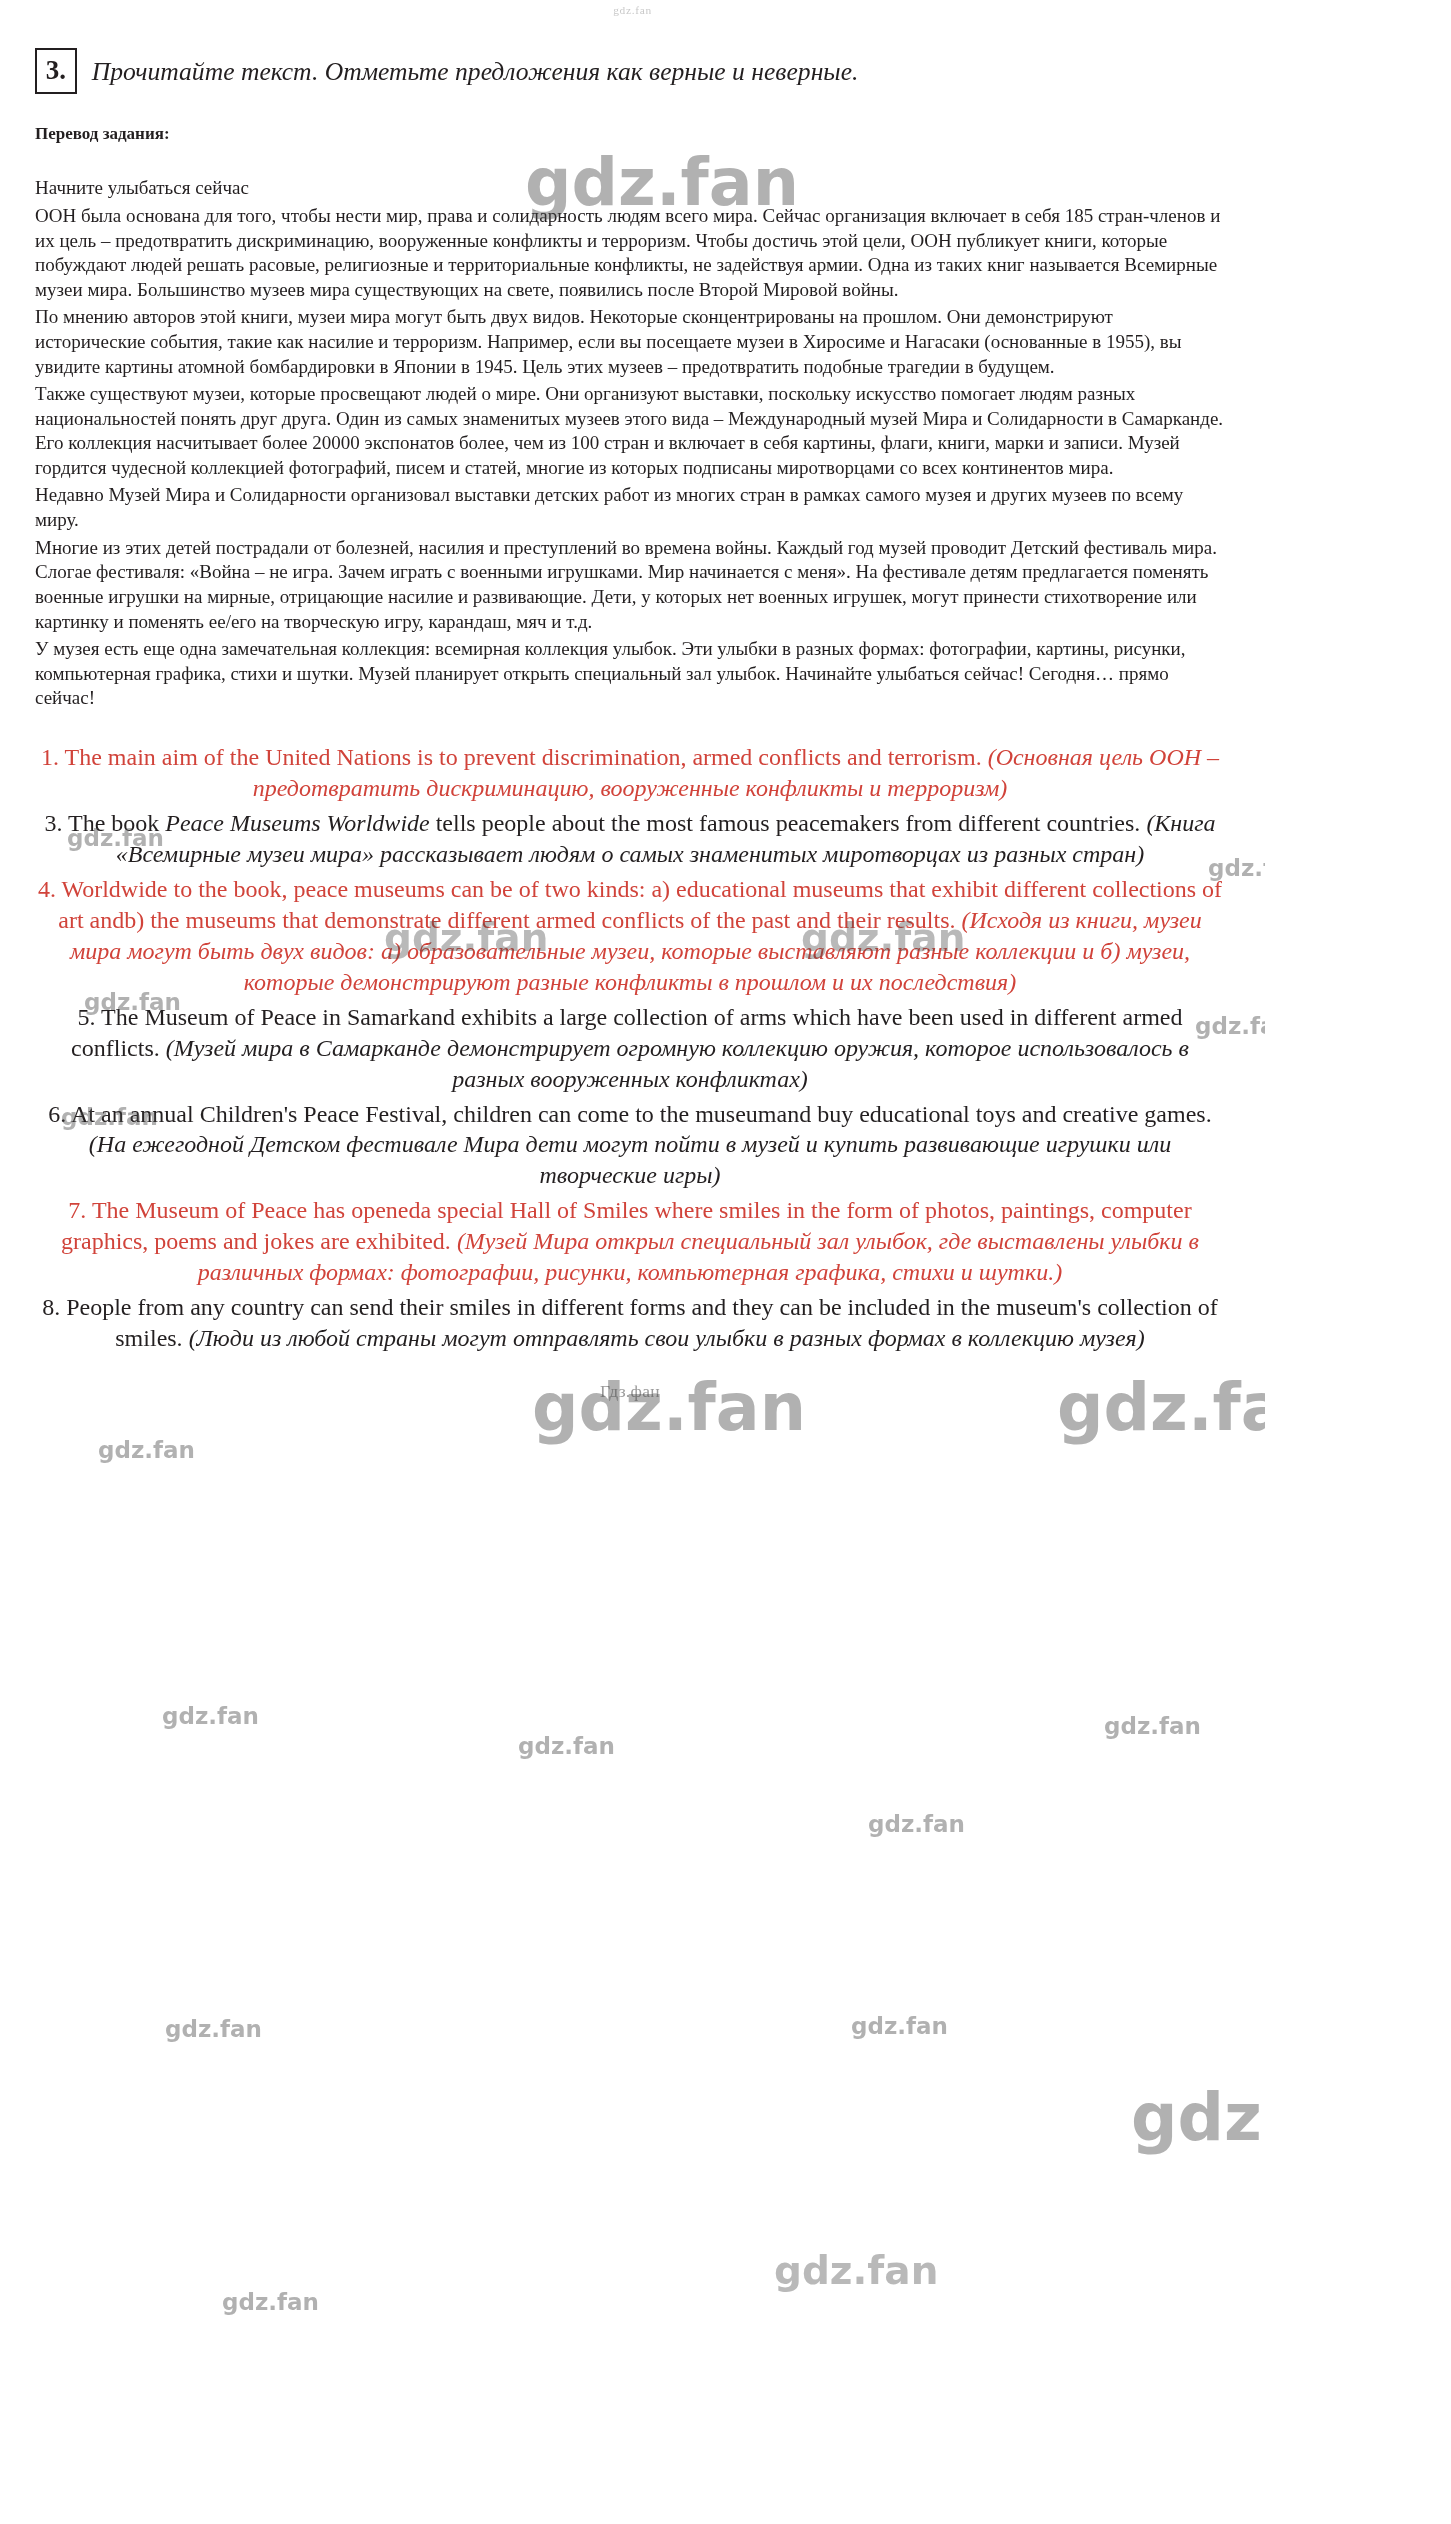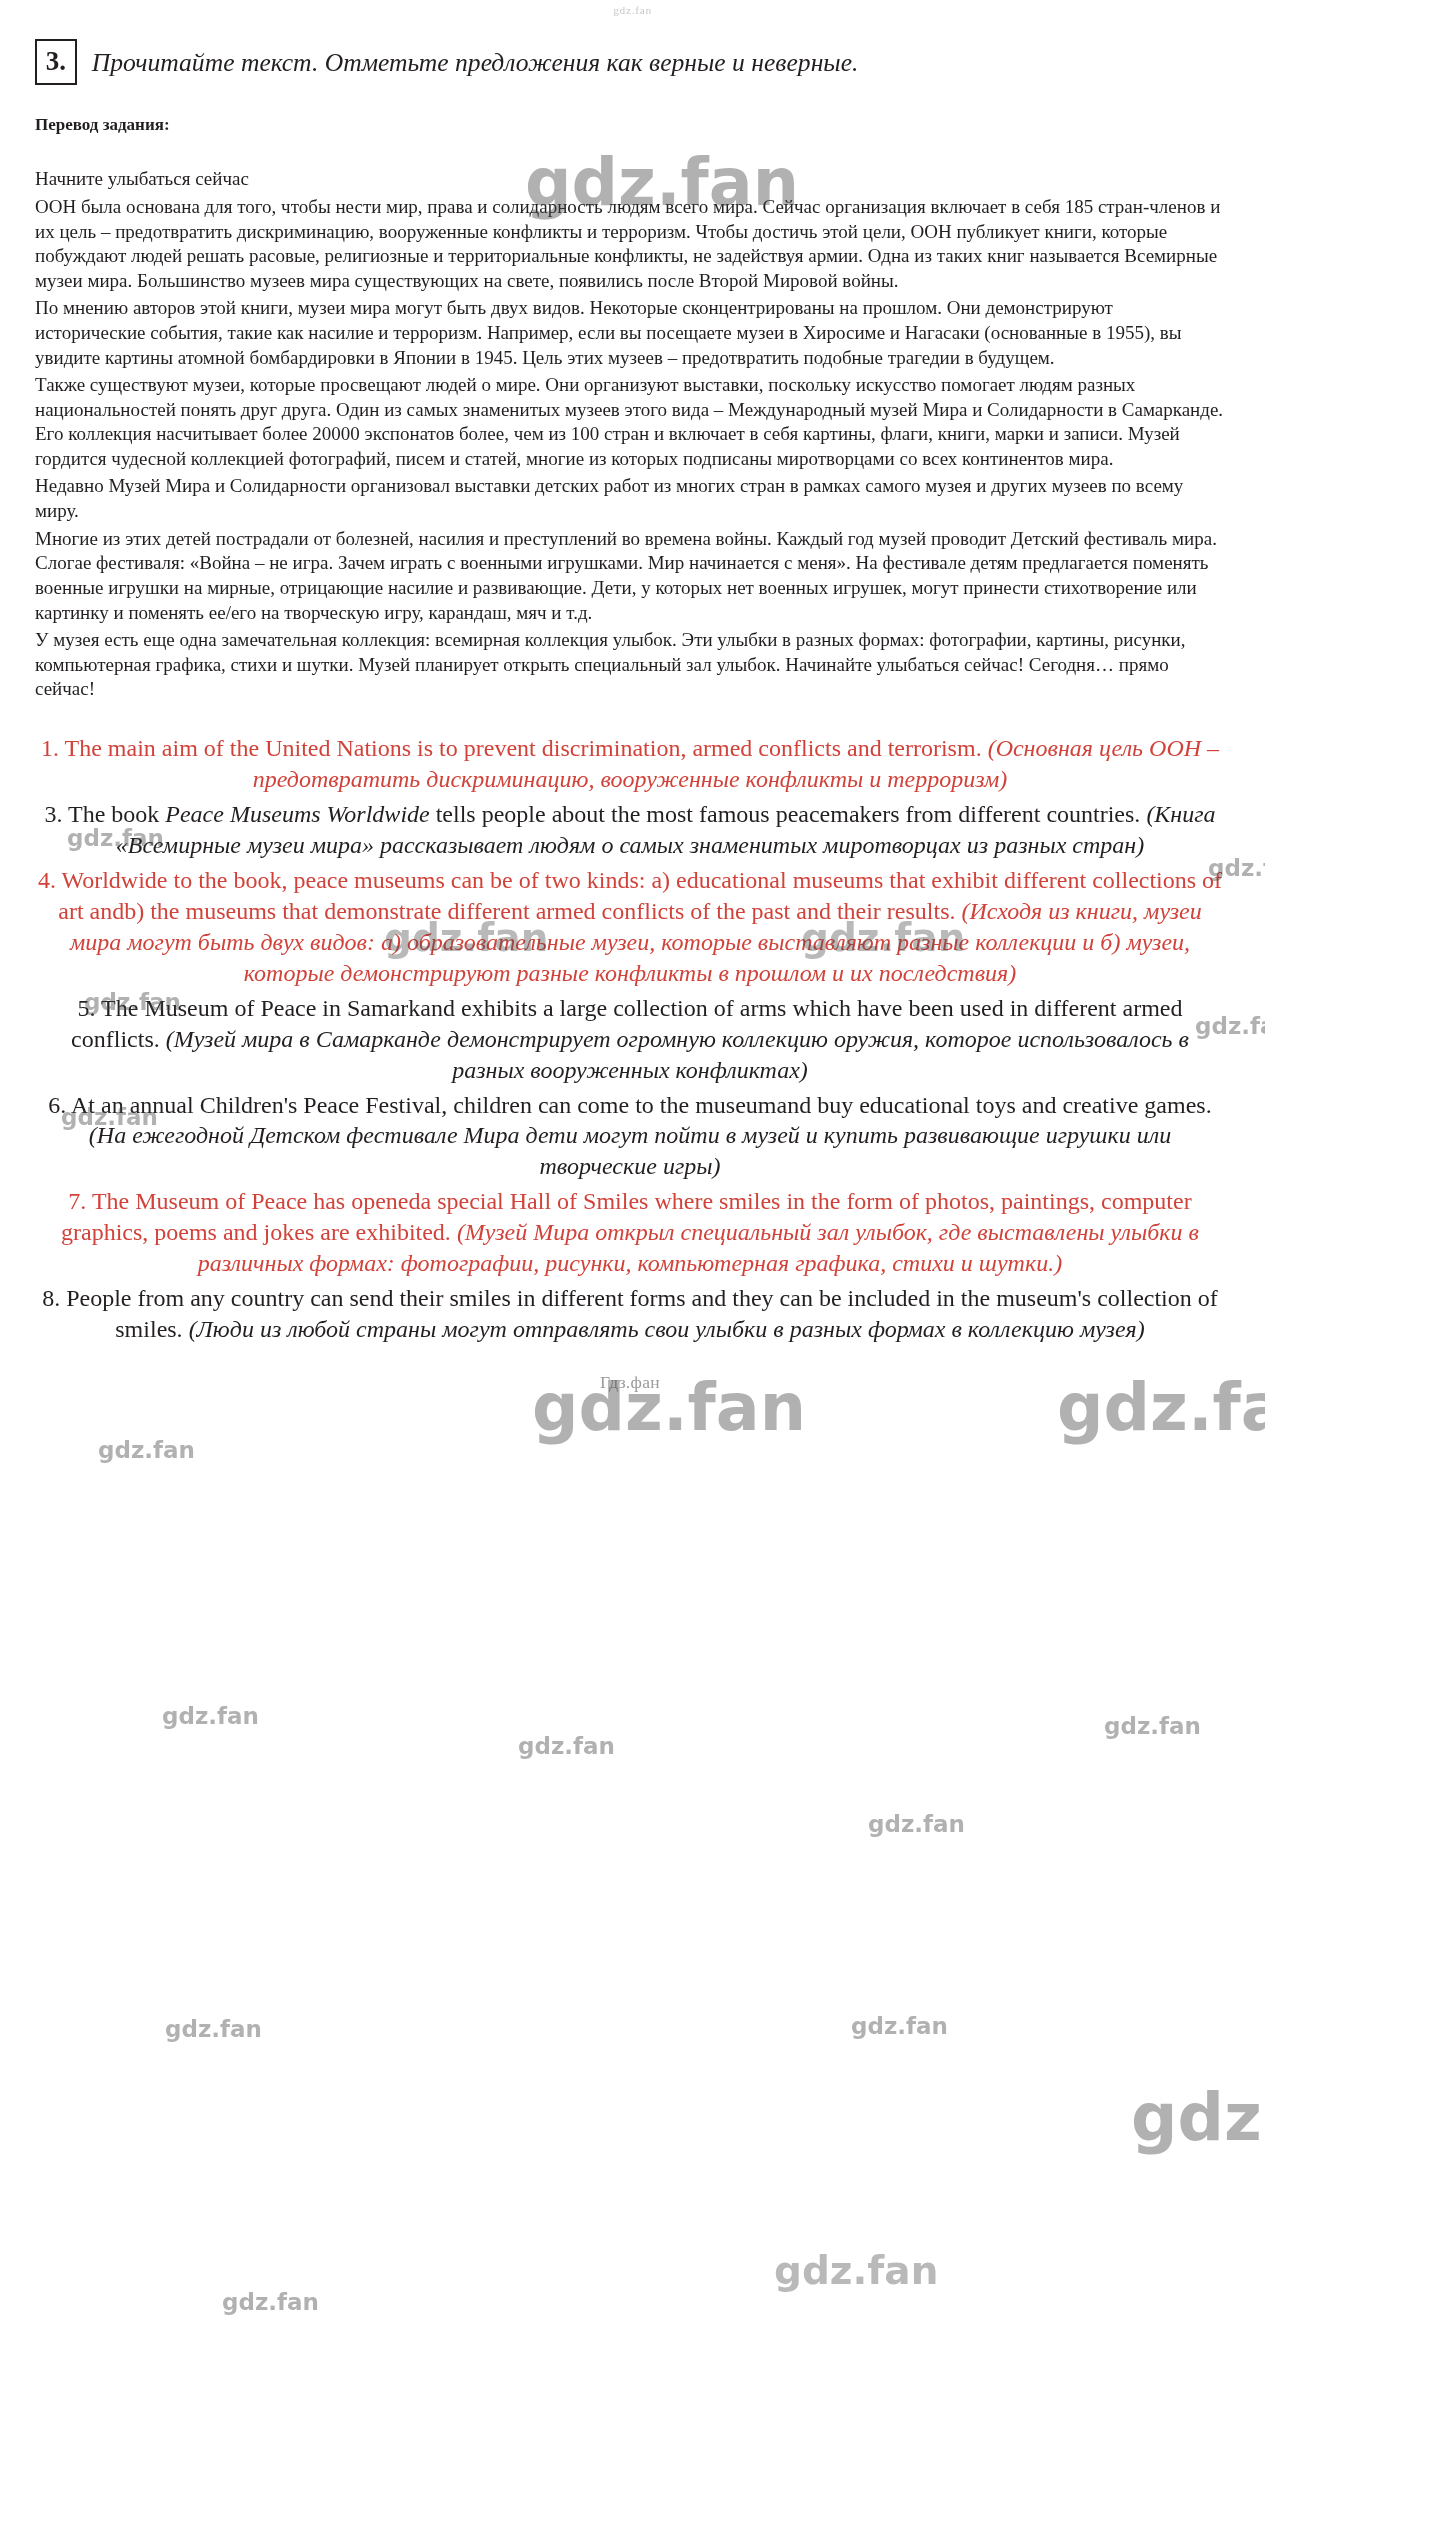--- a/index.html
+++ b/index.html
@@ -11,21 +11,21 @@
     width: 1452px;
     font-family: "Liberation Serif", serif;
     color: #231f20;
     -webkit-font-smoothing: antialiased;
   }
   .page {
     position: relative;
     width: 1265px;
     min-height: 2525px;
     box-sizing: border-box;
-    padding: 27px 40px 27px 35px;
+    padding: 36px 40px 27px 35px;
     overflow: hidden;
   }
 
   
   .task-line {
     display: flex;
     align-items: flex-start;
     gap: 15px;
     margin: 12px 0 0 0;
   }

